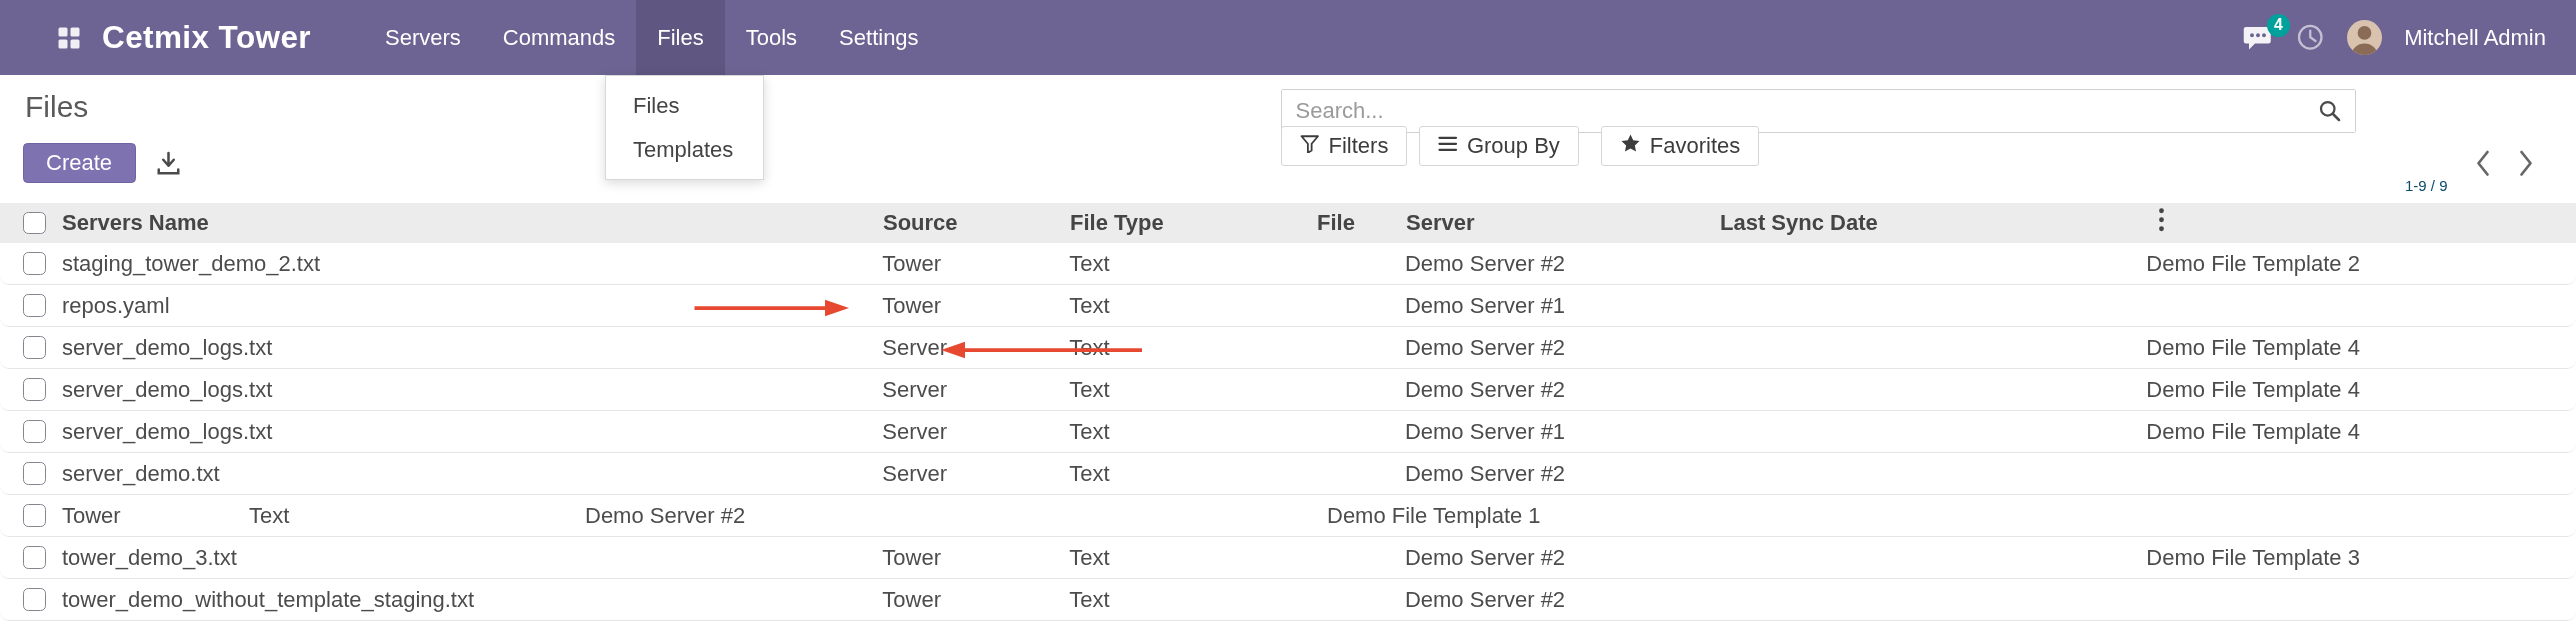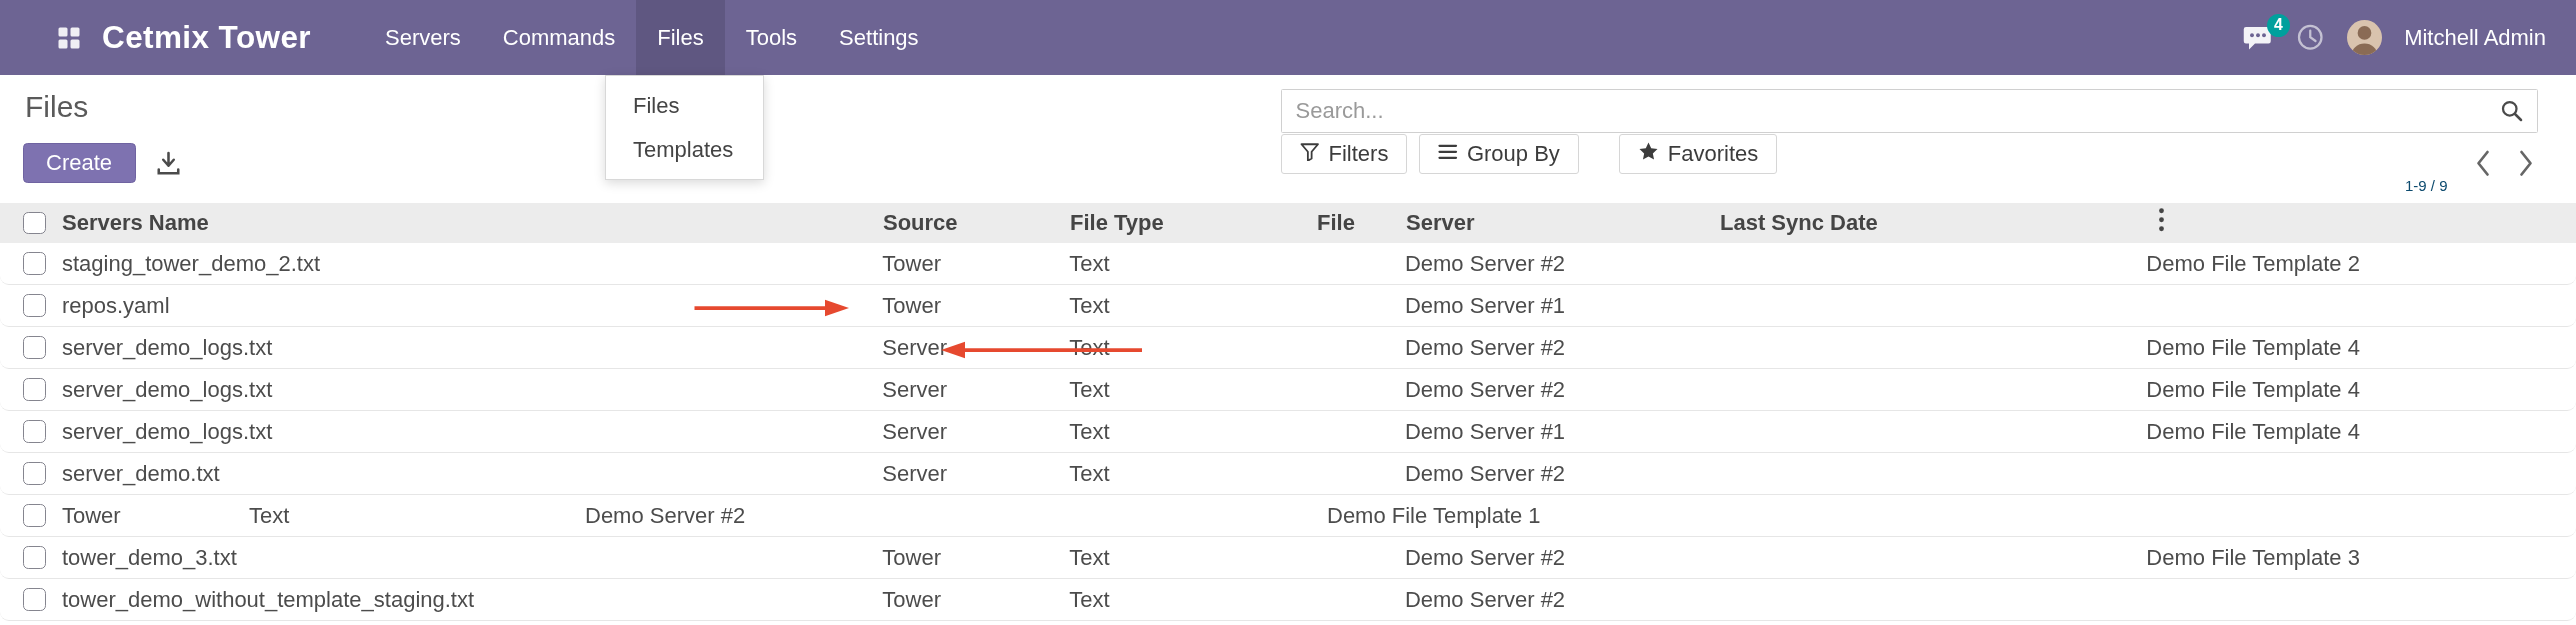--- a/index.html
+++ b/index.html
@@ -29,32 +29,32 @@
   .dropdown-item { font-size:22px; color:#444; padding:9px 27px; cursor:pointer; white-space:nowrap; }
 
   
   .page-title { position:absolute; left:25px; top:90px; font-size:30px; color:#5a5a5a; }
   .create-row { position:absolute; left:22.5px; top:143px; display:flex; align-items:center; gap:19.5px; }
   .btn-primary { background:#7e72b0; border:0.8px solid #6f63a1; color:#fff; font-size:22px;
                  padding:0 22.5px; height:40px; border-radius:4.5px; cursor:pointer;
                  font-family:inherit; }
   .export-btn { display:flex; align-items:center; cursor:pointer; }
 
-  .search-box { position:absolute; left:1281px; top:89px; width:1257px; height:44px;
+  .search-box { position:absolute; left:1281px; top:89px; width:1075px; height:44px;
                 border:0.8px solid #d0d0d0; background:#fff; display:flex; align-items:center; border-radius:1.5px; }
   .search-box input { flex:1; border:none; outline:none; font-size:22px; color:#333;
                       padding-left:13.5px; background:transparent; font-family:inherit; height:100%; }
   .search-box input::placeholder { color:#9a9a9a; }
   .search-icon { display:flex; align-items:center; padding:0 13.5px; cursor:pointer; }
 
-  .filter-bar { position:absolute; left:1281px; top:134px; display:flex; align-items:flex-end; gap:12px; }
+  .filter-bar { position:absolute; left:1281px; top:126px; display:flex; align-items:flex-end; gap:12px; }
   .filter-btn { display:flex; align-items:center; gap:9px; height:40px; padding:0 18px;
                 background:#fff; border:0.8px solid #d6d6d6; border-radius:3px; font-size:22px;
                 color:#3c3c3c; cursor:pointer; font-family:inherit; }
-  .filter-btn.favorites { margin-left:28px; }
+  .filter-btn.favorites { margin-left:10px; }
 
   .pager { position:absolute; top:143px; right:33px; height:40px; display:flex; align-items:center; gap:7.5px; }
   .pager-range { font-size:15px; color:#0c4a6e; margin-right:10.5px; white-space:nowrap;margin-top:44px; }
   .pager-nav { display:flex; align-items:center; justify-content:center; width:35px; height:40px; cursor:pointer; }
 
   
   .table { position:absolute; top:203px; left:0; width:2576px; }
   .thead { display:flex; align-items:center; height:40px; background:#ececec; }
   .trow  { display:flex; align-items:center; height:42px; border-bottom:0.8px solid #e6e6e6; cursor:pointer;border-radius:9px; }
   .cell  { font-size:22px; color:#4c4c4c; padding-left:6px; white-space:nowrap; overflow:hidden; }

